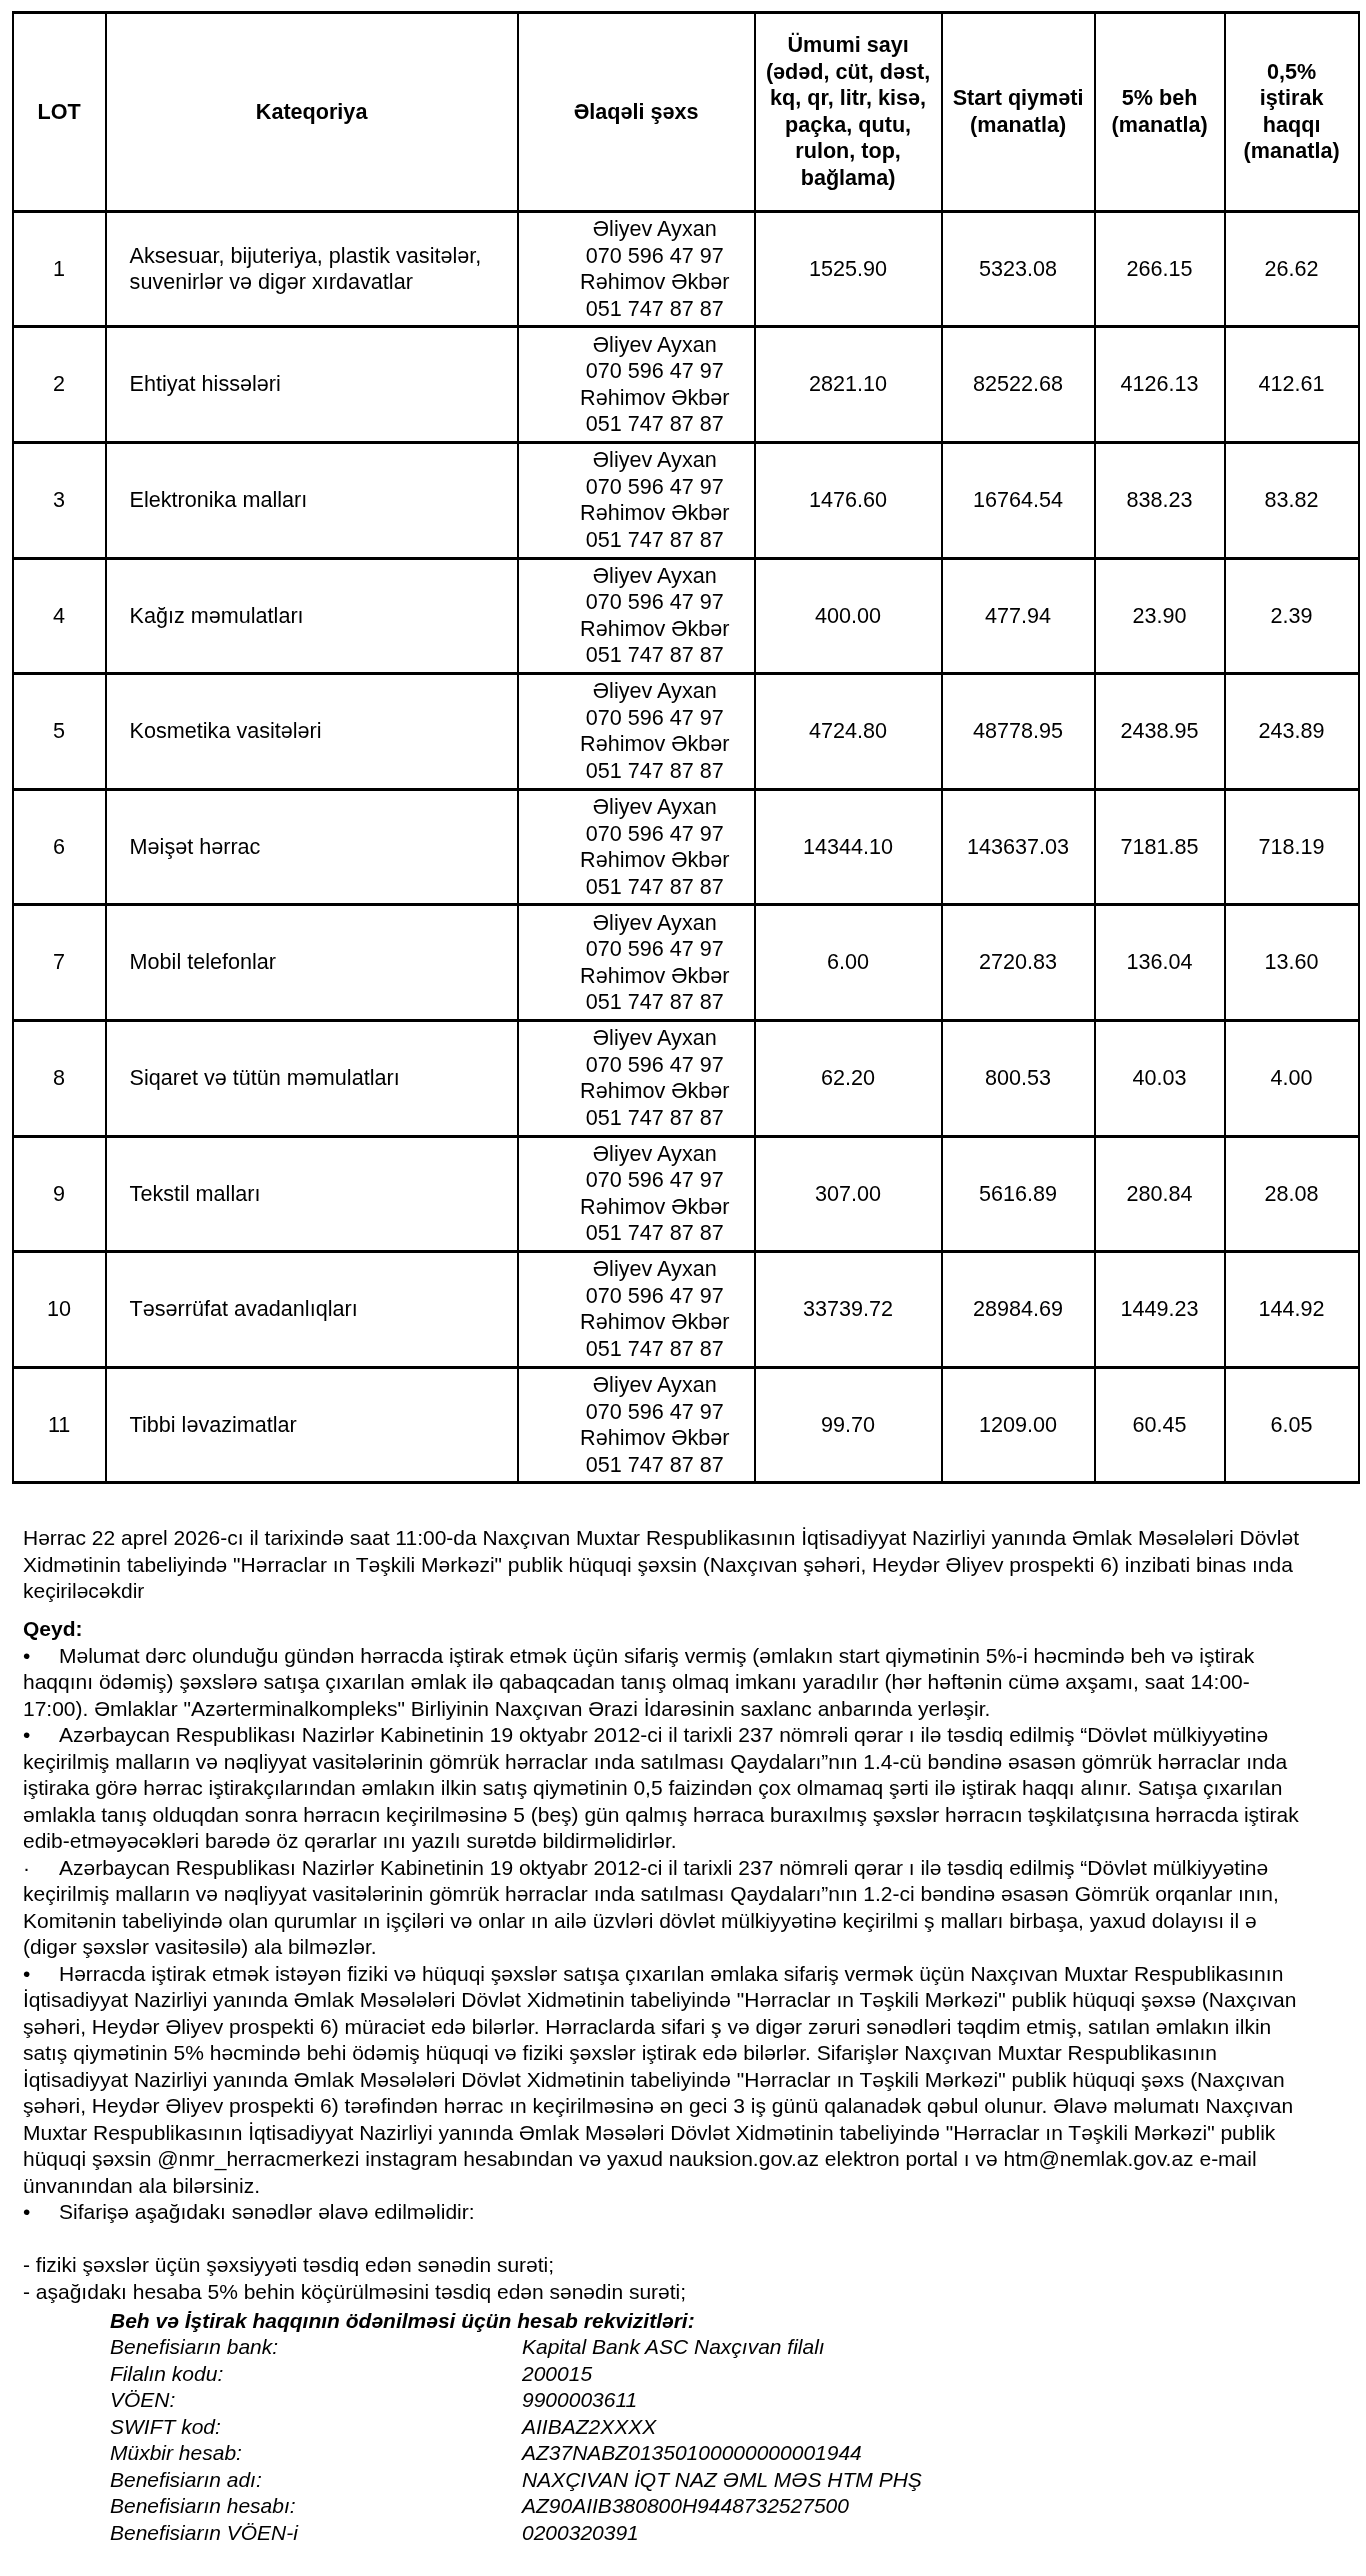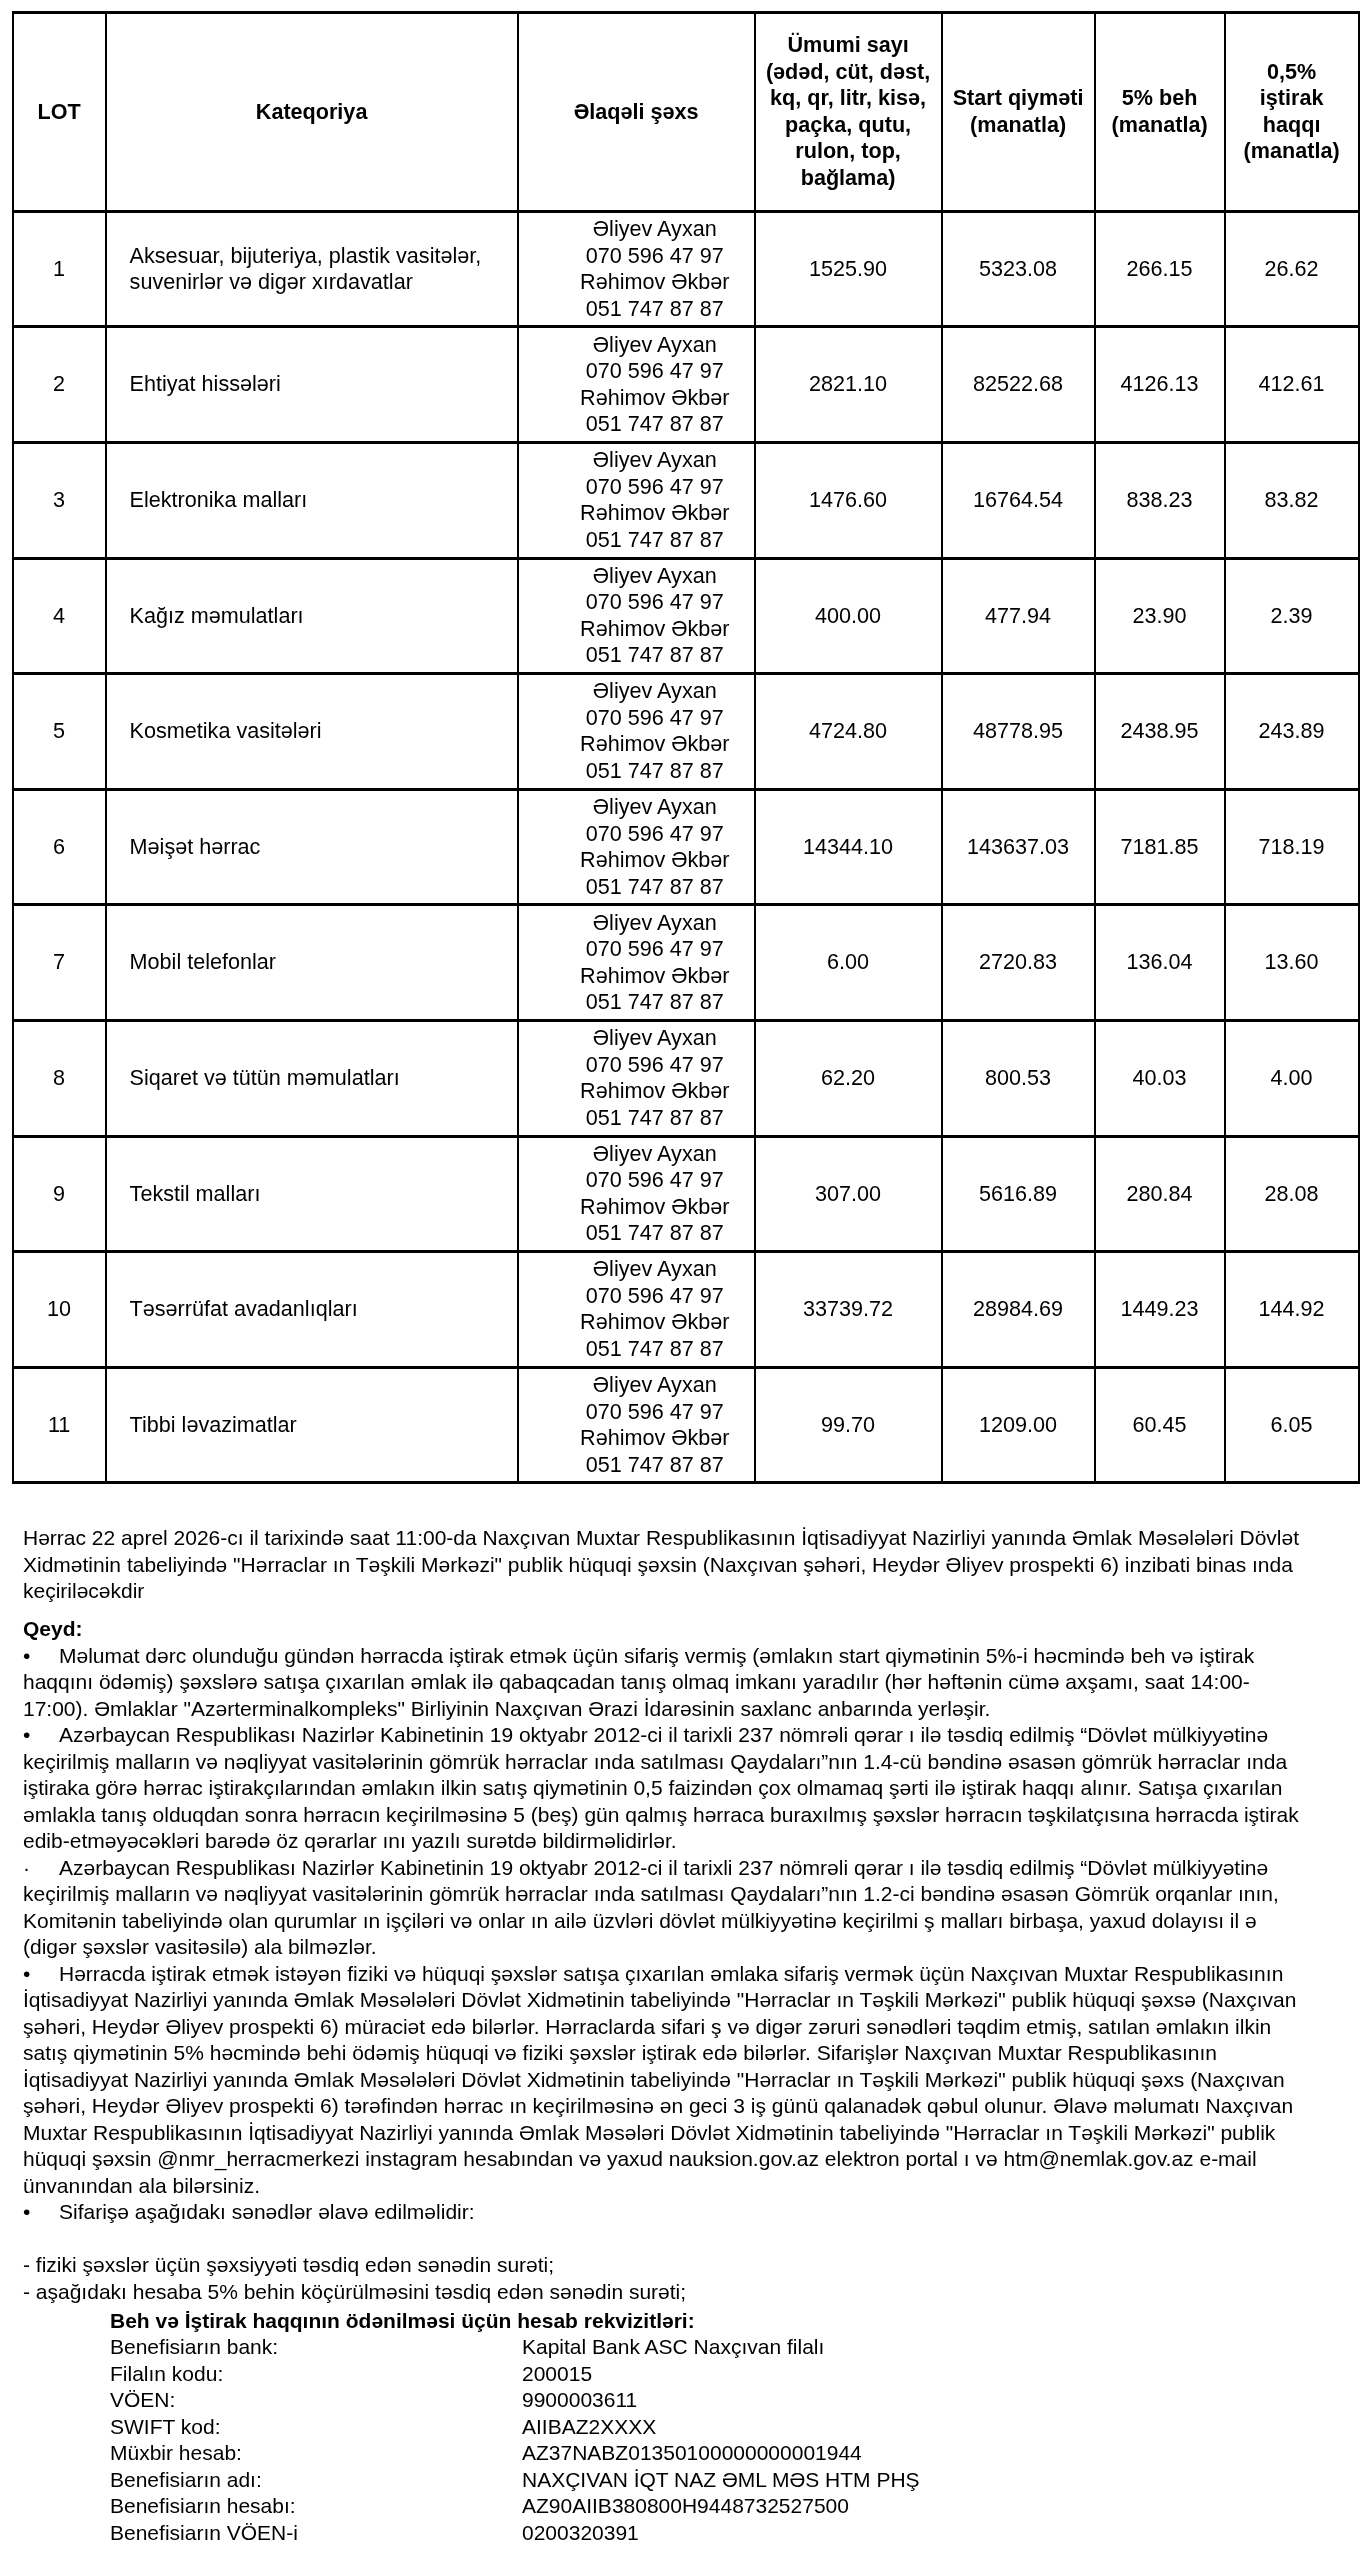--- a/index.html
+++ b/index.html
@@ -41,21 +41,21 @@
     width: 1277px;
     margin: 41px 0 0 23px;
     font-size: 21px;
     line-height: 26.5px;
   }
   .textblock p { margin: 0; }
   p.intro { margin-bottom: 11.6px; }
   p.qeyd { font-weight: bold; }
   .marker { display: inline-block; width: 36px; }
   .docs { margin-top: 26.5px; }
-  .bank { margin: 2.5px 0 0 87px; }
+  .bank { margin: 2.5px 0 0 87px; font-style: italic; }
   .bank-heading { font-weight: bold; }
   .bank-label { display: inline-block; width: 412px; }
 </style>
 </head>
 <body>
 
 <table class="lots">
   <colgroup>
     <col style="width:93px">
       <col style="width:412px">

